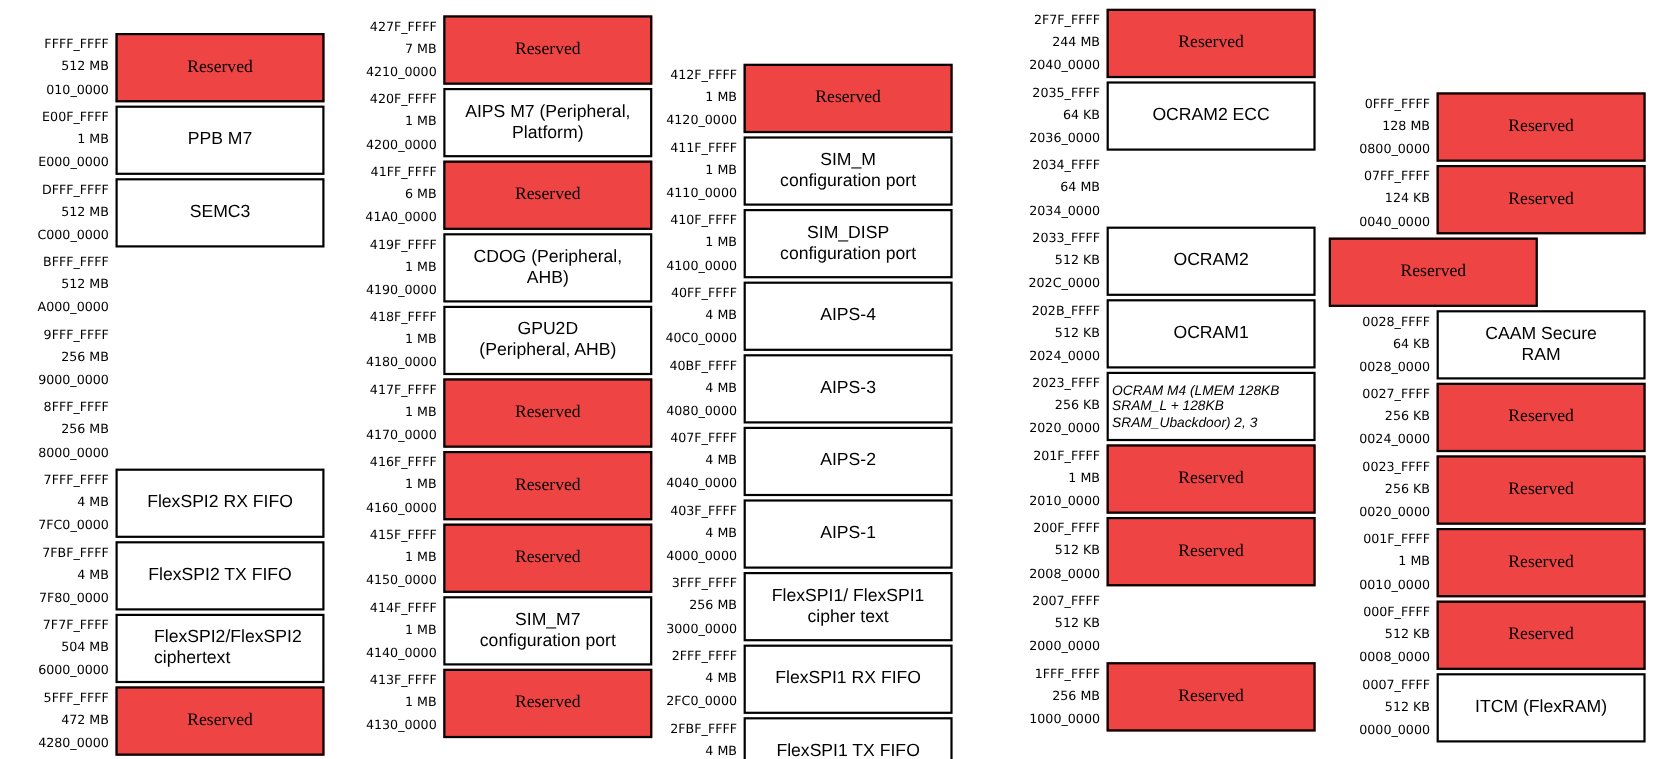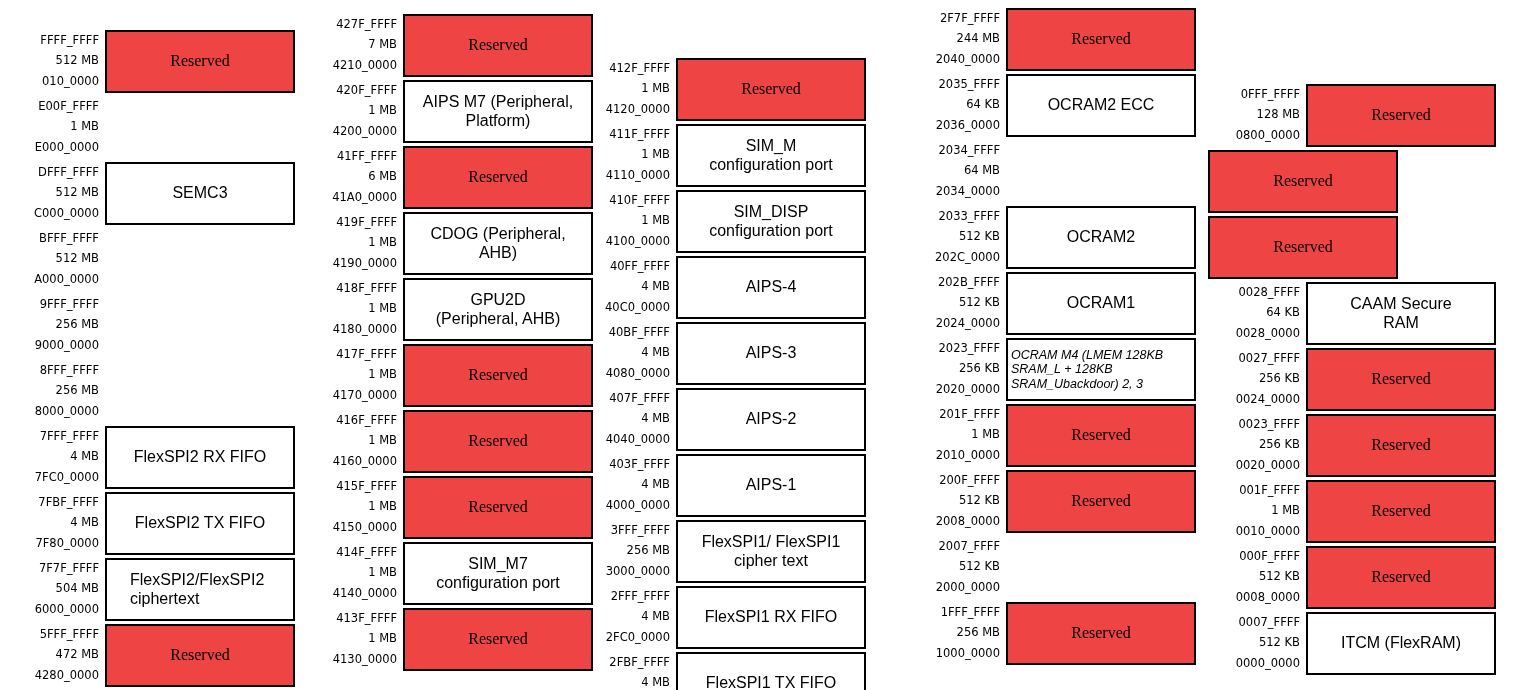--- a/index.html
+++ b/index.html
@@ -34,21 +34,21 @@
     width: 190px; box-sizing: border-box;
     border: 2px solid #000; background: #ffffff;
     display: flex; align-items: center; justify-content: center;
   }
   .box-label {
     font-size: 16px; line-height: 1.18; text-align: center;
     white-space: pre-line;
   }
   .box.reserved { background: #ef4444; font-family: Liberation Serif, serif; }
   .box.left { justify-content: flex-start; padding-left: 23px; }
-  .box.left .box-label { text-align: left; }
+  .box.left .box-label { text-align: left; margin-left: 10px; }
   .box.small-left { justify-content: flex-start; padding: 1px 2px 1px 3px; }
   .box.small-left .box-label { font-size: 12.5px; line-height: 1.14; text-align: left; font-style: italic; }
 </style>
 </head>
 <body>
 
 <div id="diagram">
     <div class="column col-1">
   <div class="block-row">
     <div class="addr">
@@ -60,20 +60,23 @@
       <span class="box-label">Reserved</span>
     </div>
   </div>
 
   <div class="block-row">
     <div class="addr">
       <div class="addr-top">E00F_FFFF</div>
       <div class="addr-size">1 MB</div>
       <div class="addr-bottom">E000_0000</div>
     </div>
+    <div class="box">
+      <span class="box-label">PPB M7</span>
+    </div>
   </div>
 
   <div class="block-row">
     <div class="addr">
       <div class="addr-top">DFFF_FFFF</div>
       <div class="addr-size">512 MB</div>
       <div class="addr-bottom">C000_0000</div>
     </div>
     <div class="box">
       <span class="box-label">SEMC3</span>
@@ -491,20 +494,25 @@
       <div class="addr-top">0FFF_FFFF</div>
       <div class="addr-size">128 MB</div>
       <div class="addr-bottom">0800_0000</div>
     </div>
     <div class="box reserved">
       <span class="box-label">Reserved</span>
     </div>
   </div>
 
   <div class="block-row">
+    <div class="addr">
+      <div class="addr-top">07FF_FFFF</div>
+      <div class="addr-size">124 KB</div>
+      <div class="addr-bottom">0040_0000</div>
+    </div>
     <div class="box reserved">
       <span class="box-label">Reserved</span>
     </div>
   </div>
 
   <div class="block-row">
     <div class="box reserved">
       <span class="box-label">Reserved</span>
     </div>
   </div>

